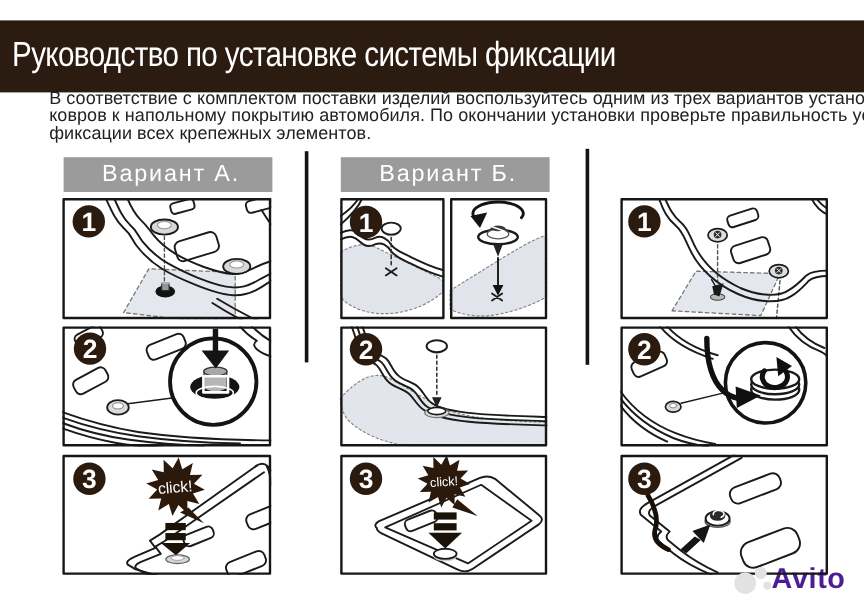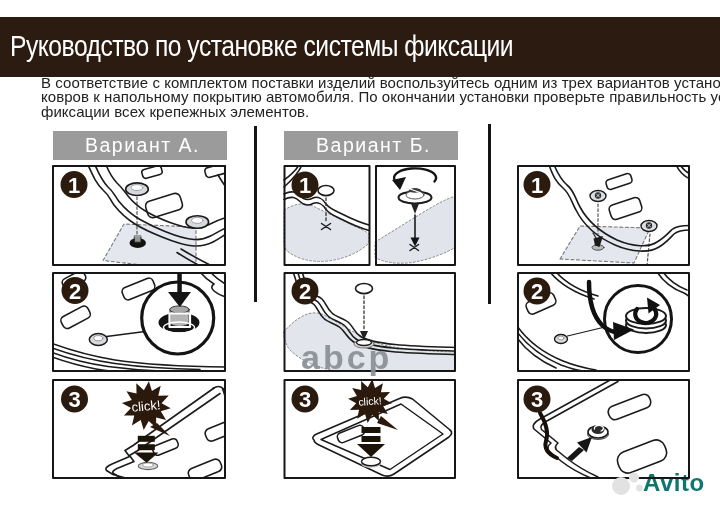--- a/index.html
+++ b/index.html
@@ -12,21 +12,21 @@
             font-size:29px;letter-spacing:-0.6px;white-space:nowrap;
             transform:scaleX(0.851);transform-origin:left top;}
   .intro{position:absolute;left:41px;top:76px;white-space:nowrap;color:#222222;
          font-size:15px;line-height:14.25px;letter-spacing:0.05px;}
   .vhead{position:absolute;top:131px;height:29px;background:#9b9b9b;
          color:#ffffff;font-size:19.5px;text-align:center;line-height:28px;
          letter-spacing:1.5px;text-indent:5px;}
   .vdiv{position:absolute;width:3px;background:#141414;}
   .wm-abcp{position:absolute;left:301px;top:338px;color:rgba(138,143,150,0.92);
          font-size:34px;font-weight:bold;letter-spacing:3px;}
-  .wm-avito{position:absolute;left:643px;top:469px;color:#0f766e;
+  .wm-avito{position:absolute;left:643px;top:469px;color:#4c1d95;
          font-size:24px;font-weight:bold;letter-spacing:0.5px;}
   svg{position:absolute;left:0;top:0;}
 </style>
 </head>
 <body>
 <div class="page">
 
   <div class="titlebar">
       <span>Руководство по установке системы фиксации</span>
     </div>
@@ -365,14 +365,13 @@
   <circle cx="537" cy="399" r="13.5" fill="#2b1b0e" stroke="none"></circle>
   <text x="537" y="407" font-size="22" font-weight="bold" fill="#ffffff" text-anchor="middle" font-family="Liberation Sans, sans-serif">3</text>
 
   <g stroke="none">
     <circle cx="621" cy="486" r="9" fill="#e2e2e2"></circle>
     <circle cx="634" cy="477.5" r="5" fill="#e2e2e2"></circle>
     <circle cx="639.5" cy="488" r="3.4" fill="#e2e2e2"></circle>
   </g>
   </svg>
 
-  <div class="wm-abcp">abcp</div>
 </div>
 
 </body></html>

